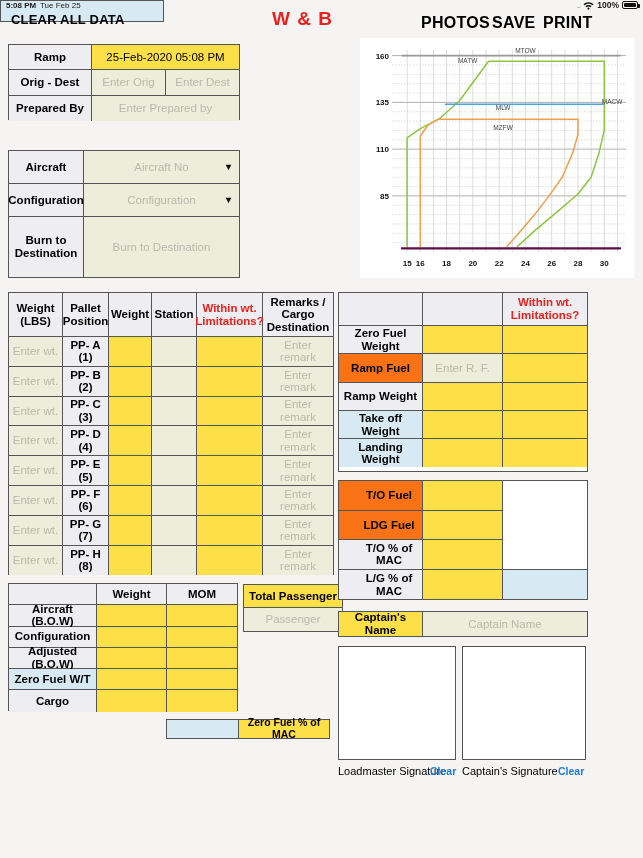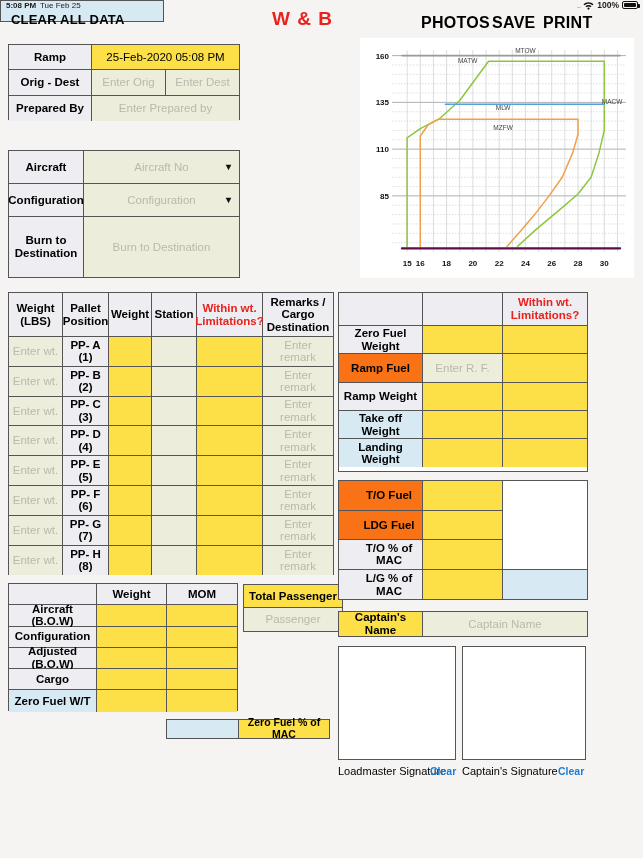--- a/index.html
+++ b/index.html
@@ -374,26 +374,26 @@
         <div class="cell lbl c1">Configuration</div>
         <div class="cell white c2"></div>
         <div class="cell white c3"></div>
       </div>
       <div class="row">
         <div class="cell lbl c1">Adjusted (B.O.W)</div>
         <div class="cell white c2"></div>
         <div class="cell white c3"></div>
       </div>
       <div class="row">
+        <div class="cell blue c1">Zero Fuel W/T</div>
+        <div class="cell white c2"></div>
+        <div class="cell white c3"></div>
+      </div>
+      <div class="row">
         <div class="cell lbl c1">Cargo</div>
-        <div class="cell white c2"></div>
-        <div class="cell white c3"></div>
-      </div>
-      <div class="row">
-        <div class="cell blue c1">Zero Fuel W/T</div>
         <div class="cell white c2"></div>
         <div class="cell white c3"></div>
       </div>
     </div>
 </div>
 
 <div class="blk" id="totpax">
   <div class="row">
     <div class="cell white c1">Total Passenger</div>
   </div>

